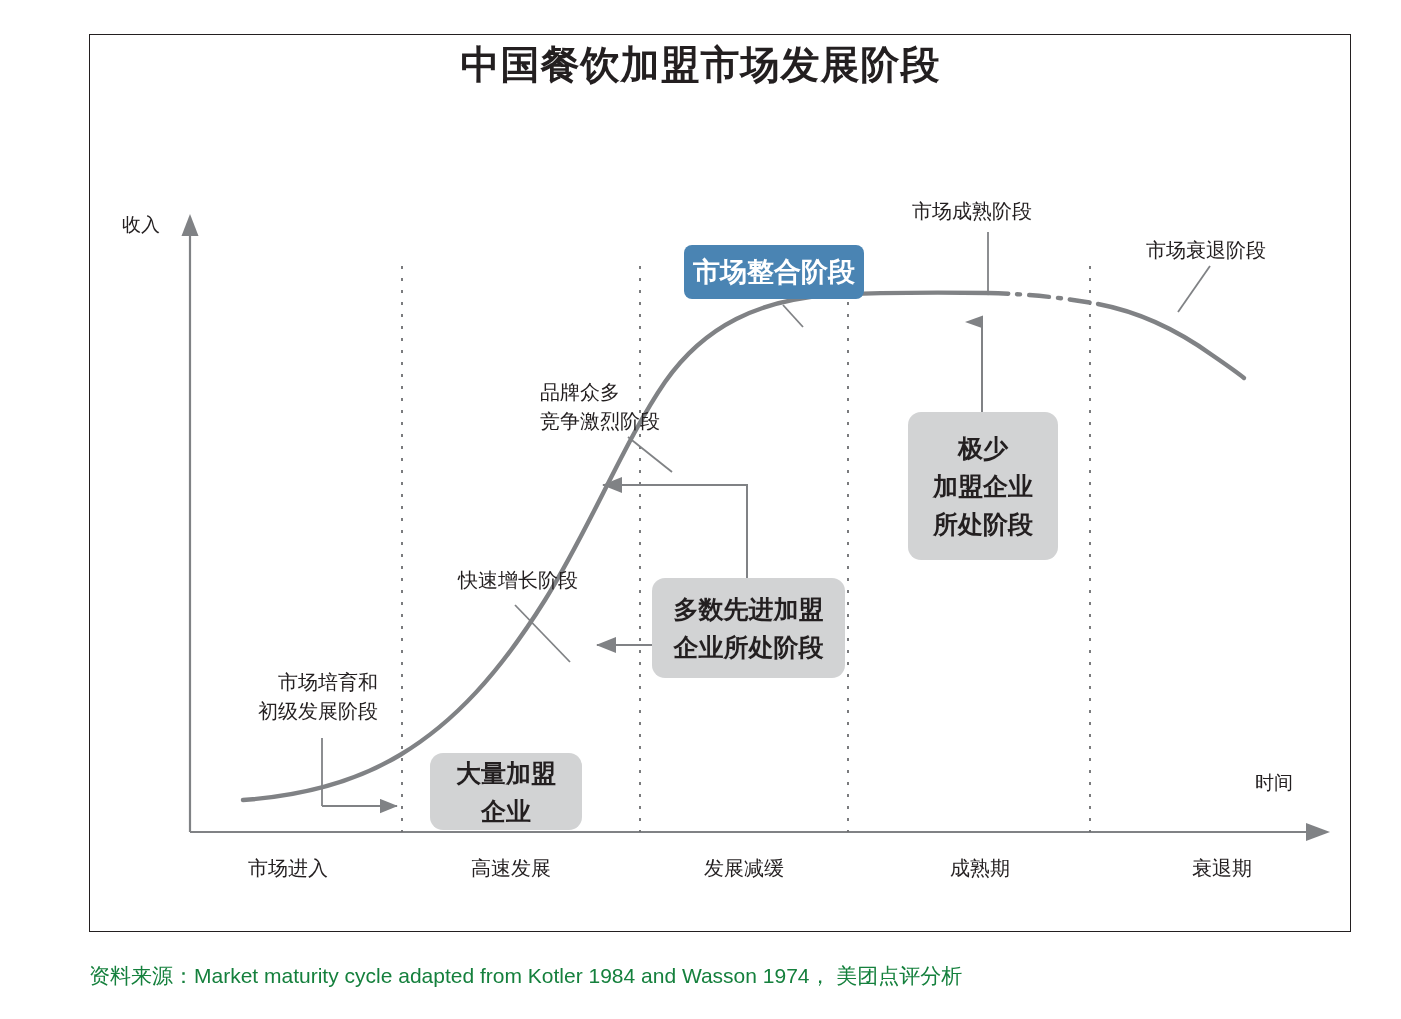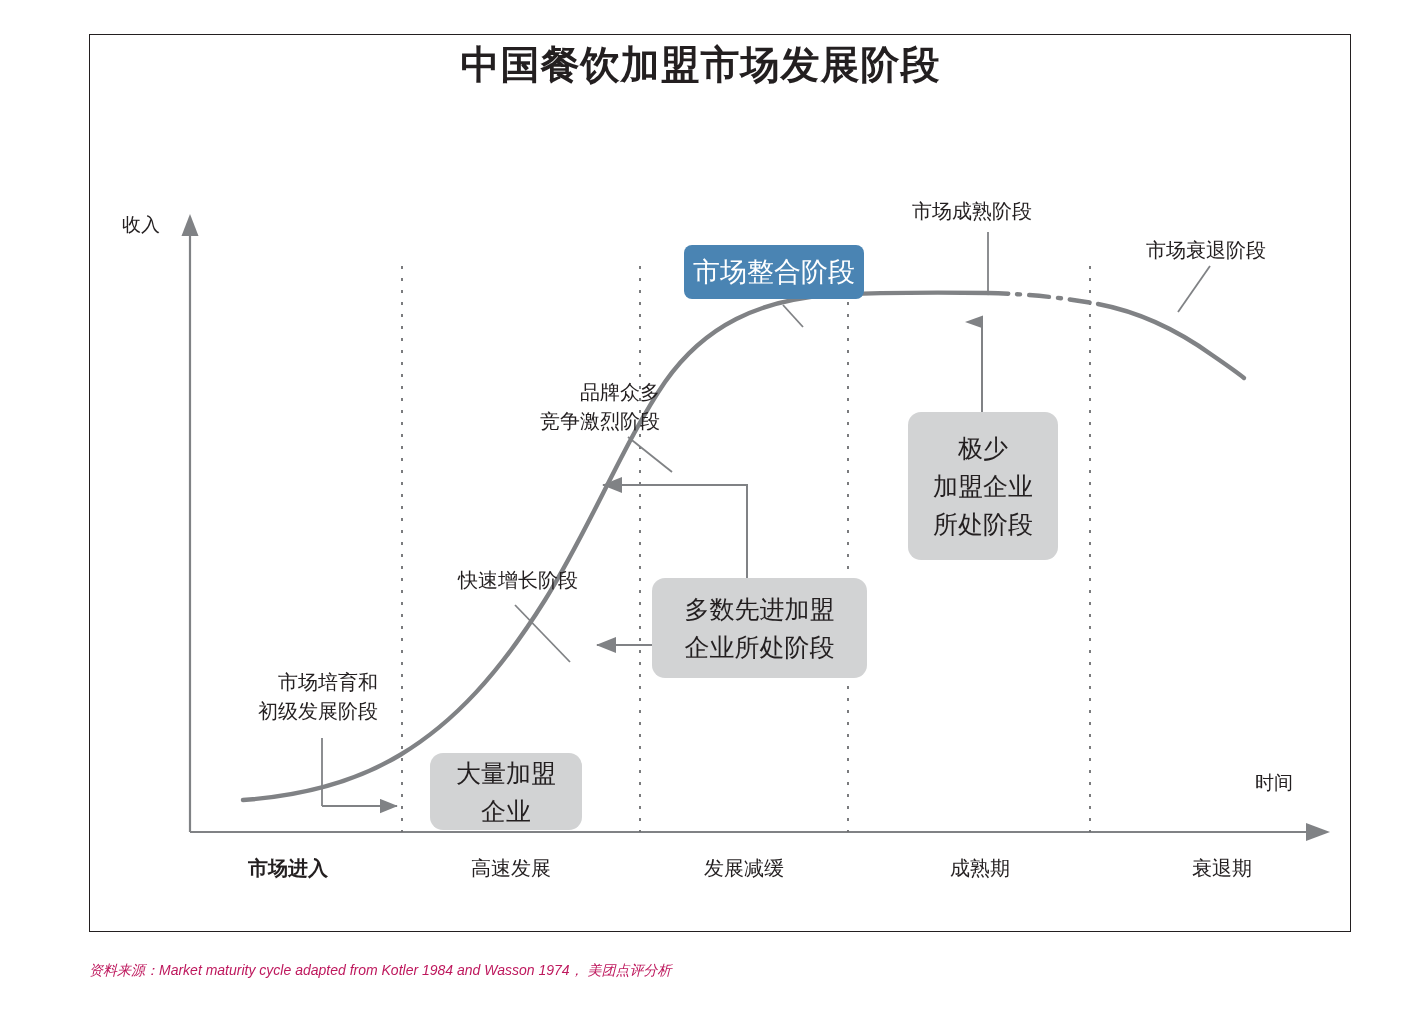--- a/index.html
+++ b/index.html
@@ -67,45 +67,44 @@
     white-space: pre;
     text-align: center;
     transform: translateX(-50%);
   }
   .callout {
     position: absolute;
     background: #d2d3d4;
     border-radius: 13px;
     color: #231f20;
     font-size: 25px;
-    font-weight: normal;
+    font-weight: bold;
     line-height: 38px;
     text-align: center;
     display: flex;
     align-items: center;
     justify-content: center;
     box-sizing: border-box;
     padding: 0 14px;
     white-space: pre;
   }
   .callout.blue {
     background: #4a84b3;
     color: #ffffff;
     border-radius: 8px;
     font-size: 27px;
     line-height: 36px;
   }
   .source {
     position: absolute;
     left: 89px;
     top: 962px;
-    font-size: 14px;
-    color: #be185d;
-    white-space: pre;
-    font-style: italic;
+    font-size: 21px;
+    color: #15803d;
+    white-space: pre;
   }
 </style>
 </head>
 <body>
 
 <div id="root">
 
   <div class="frame"></div>
 
   <div class="chart-title">中国餐饮加盟市场发展阶段</div>
@@ -177,40 +176,40 @@
   </svg>
 
   <div class="axis-lbl" style="left:122px; top:212px;">收入</div>
   <div class="axis-lbl" style="left:1255px; top:770px;">时间</div>
 
   <div class="lbl" style="left:258px; top:668px; text-align:right;">市场培育和
 初级发展阶段</div>
 
   <div class="lbl" style="left:458px; top:566px;">快速增长阶段</div>
 
-  <div class="lbl" style="left:540px; top:378px; text-align:right;">品牌众多
+  <div class="lbl" style="left:540px; top:378px; ">品牌众多
 竞争激烈阶段</div>
 
   <div class="lbl" style="left:912px; top:197px;">市场成熟阶段</div>
 
   <div class="lbl" style="left:1146px; top:236px;">市场衰退阶段</div>
 
   <div class="callout blue" style="left:684px; top:245px; width:180px; height:54px;">市场整合阶段</div>
 
   <div class="callout" style="left:430px; top:753px; width:152px; height:77px;">大量加盟
 企业</div>
 
-  <div class="callout" style="left:652px; top:578px; width:215px; height:100px;">多数先进加盟
+  <div class="callout" style="left:652px; top:578px; width:193px; height:100px;">多数先进加盟
 企业所处阶段</div>
 
   <div class="callout" style="left:908px; top:412px; width:150px; height:148px;">极少
 加盟企业
 所处阶段</div>
 
-  <div class="tick-lbl" style="left:288px; top:855px;font-weight:bold;">市场进入</div>
+  <div class="tick-lbl" style="left:288px; top:855px;">市场进入</div>
   <div class="tick-lbl" style="left:511px; top:855px;">高速发展</div>
   <div class="tick-lbl" style="left:744px; top:855px;">发展减缓</div>
   <div class="tick-lbl" style="left:980px; top:855px;">成熟期</div>
   <div class="tick-lbl" style="left:1222px; top:855px;">衰退期</div>
 
   <div class="source">资料来源：Market maturity cycle adapted from Kotler 1984 and Wasson 1974， 美团点评分析</div>
 
 </div>
 
 </body></html>

